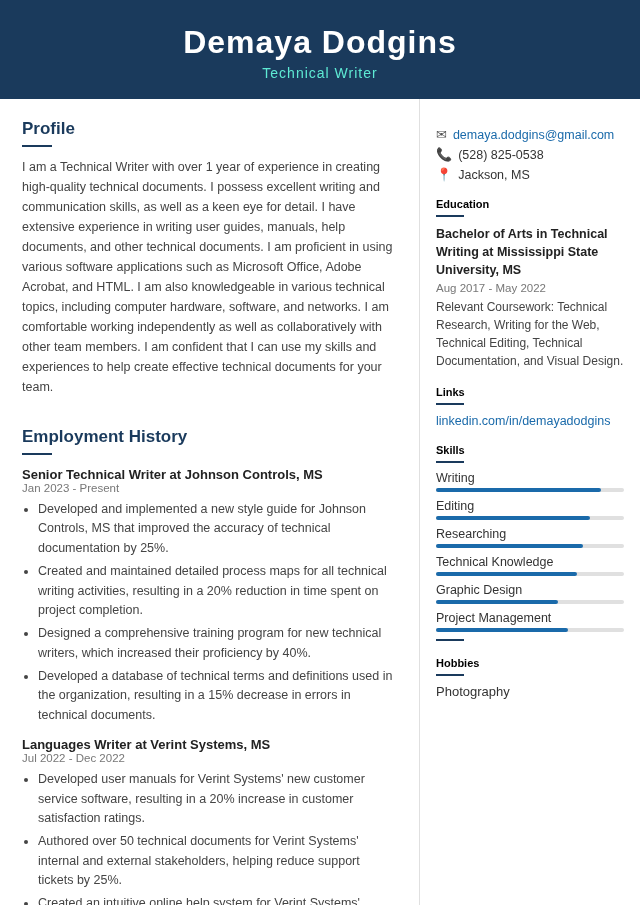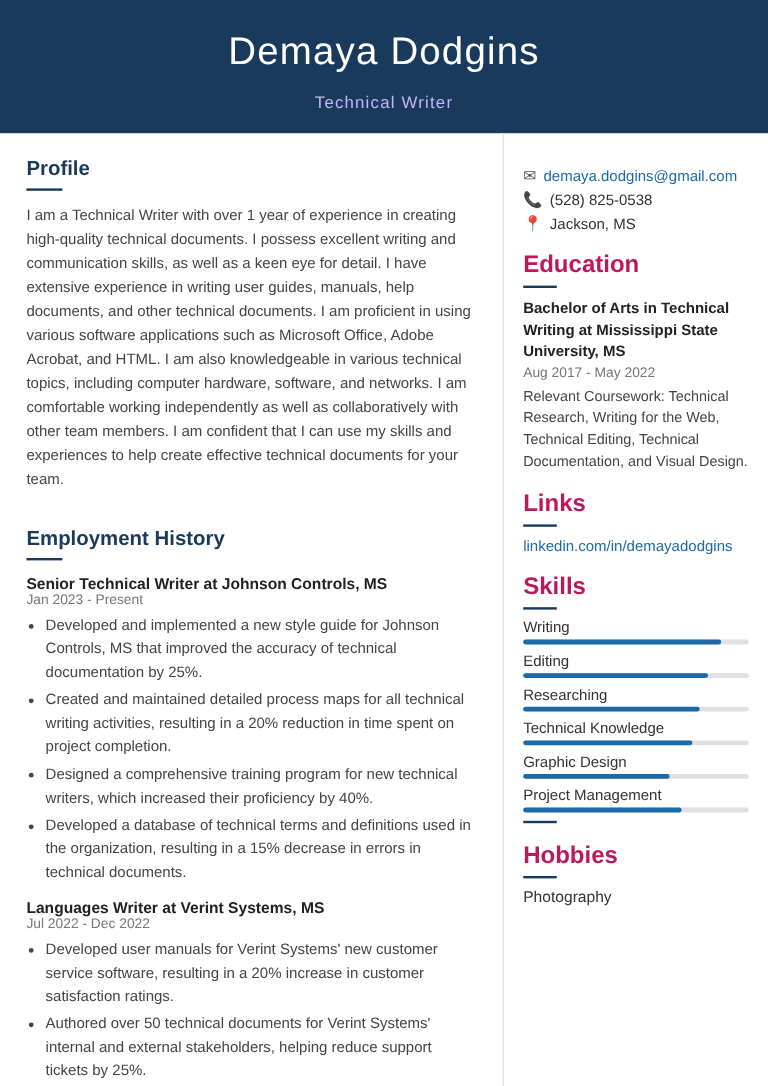--- a/index.html
+++ b/index.html
@@ -12,27 +12,27 @@
       min-height: 905px;
     }
     .header {
       background: #1a3a5c;
       color: white;
       text-align: center;
       padding: 24px 20px 18px;
     }
     .header h1 {
       font-size: 32px;
-      font-weight: normal;
+      font-weight: bold;
       letter-spacing: 1px;
     }
     .header .subtitle {
       font-size: 14px;
-      color: #c4b5fd;
-      margin-top: 16px;
+      color: #5eead4;
+      margin-top: 4px;
       letter-spacing: 1px;
     }
     .content {
       display: flex;
       flex-direction: row;
     }
     .left-col {
       flex: 1;
       padding: 20px 22px;
       border-right: 1px solid #e0e0e0;
@@ -91,23 +91,23 @@
     .contact-icon {
       margin-right: 6px;
       font-size: 13px;
       color: #555;
     }
     .contact-email {
       color: #1a6aaa;
       text-decoration: none;
     }
     .right-section-title {
-      font-size: 20px;
-      font-weight: bold;
-      color: #be185d;
+      font-size: 11px;
+      font-weight: bold;
+      color: #000000;
       margin-top: 16px;
       margin-bottom: 5px;
     }
     .right-divider {
       border: none;
       border-top: 2px solid #1a3a5c;
       width: 28px;
       margin-bottom: 8px;
     }
     .edu-degree {

